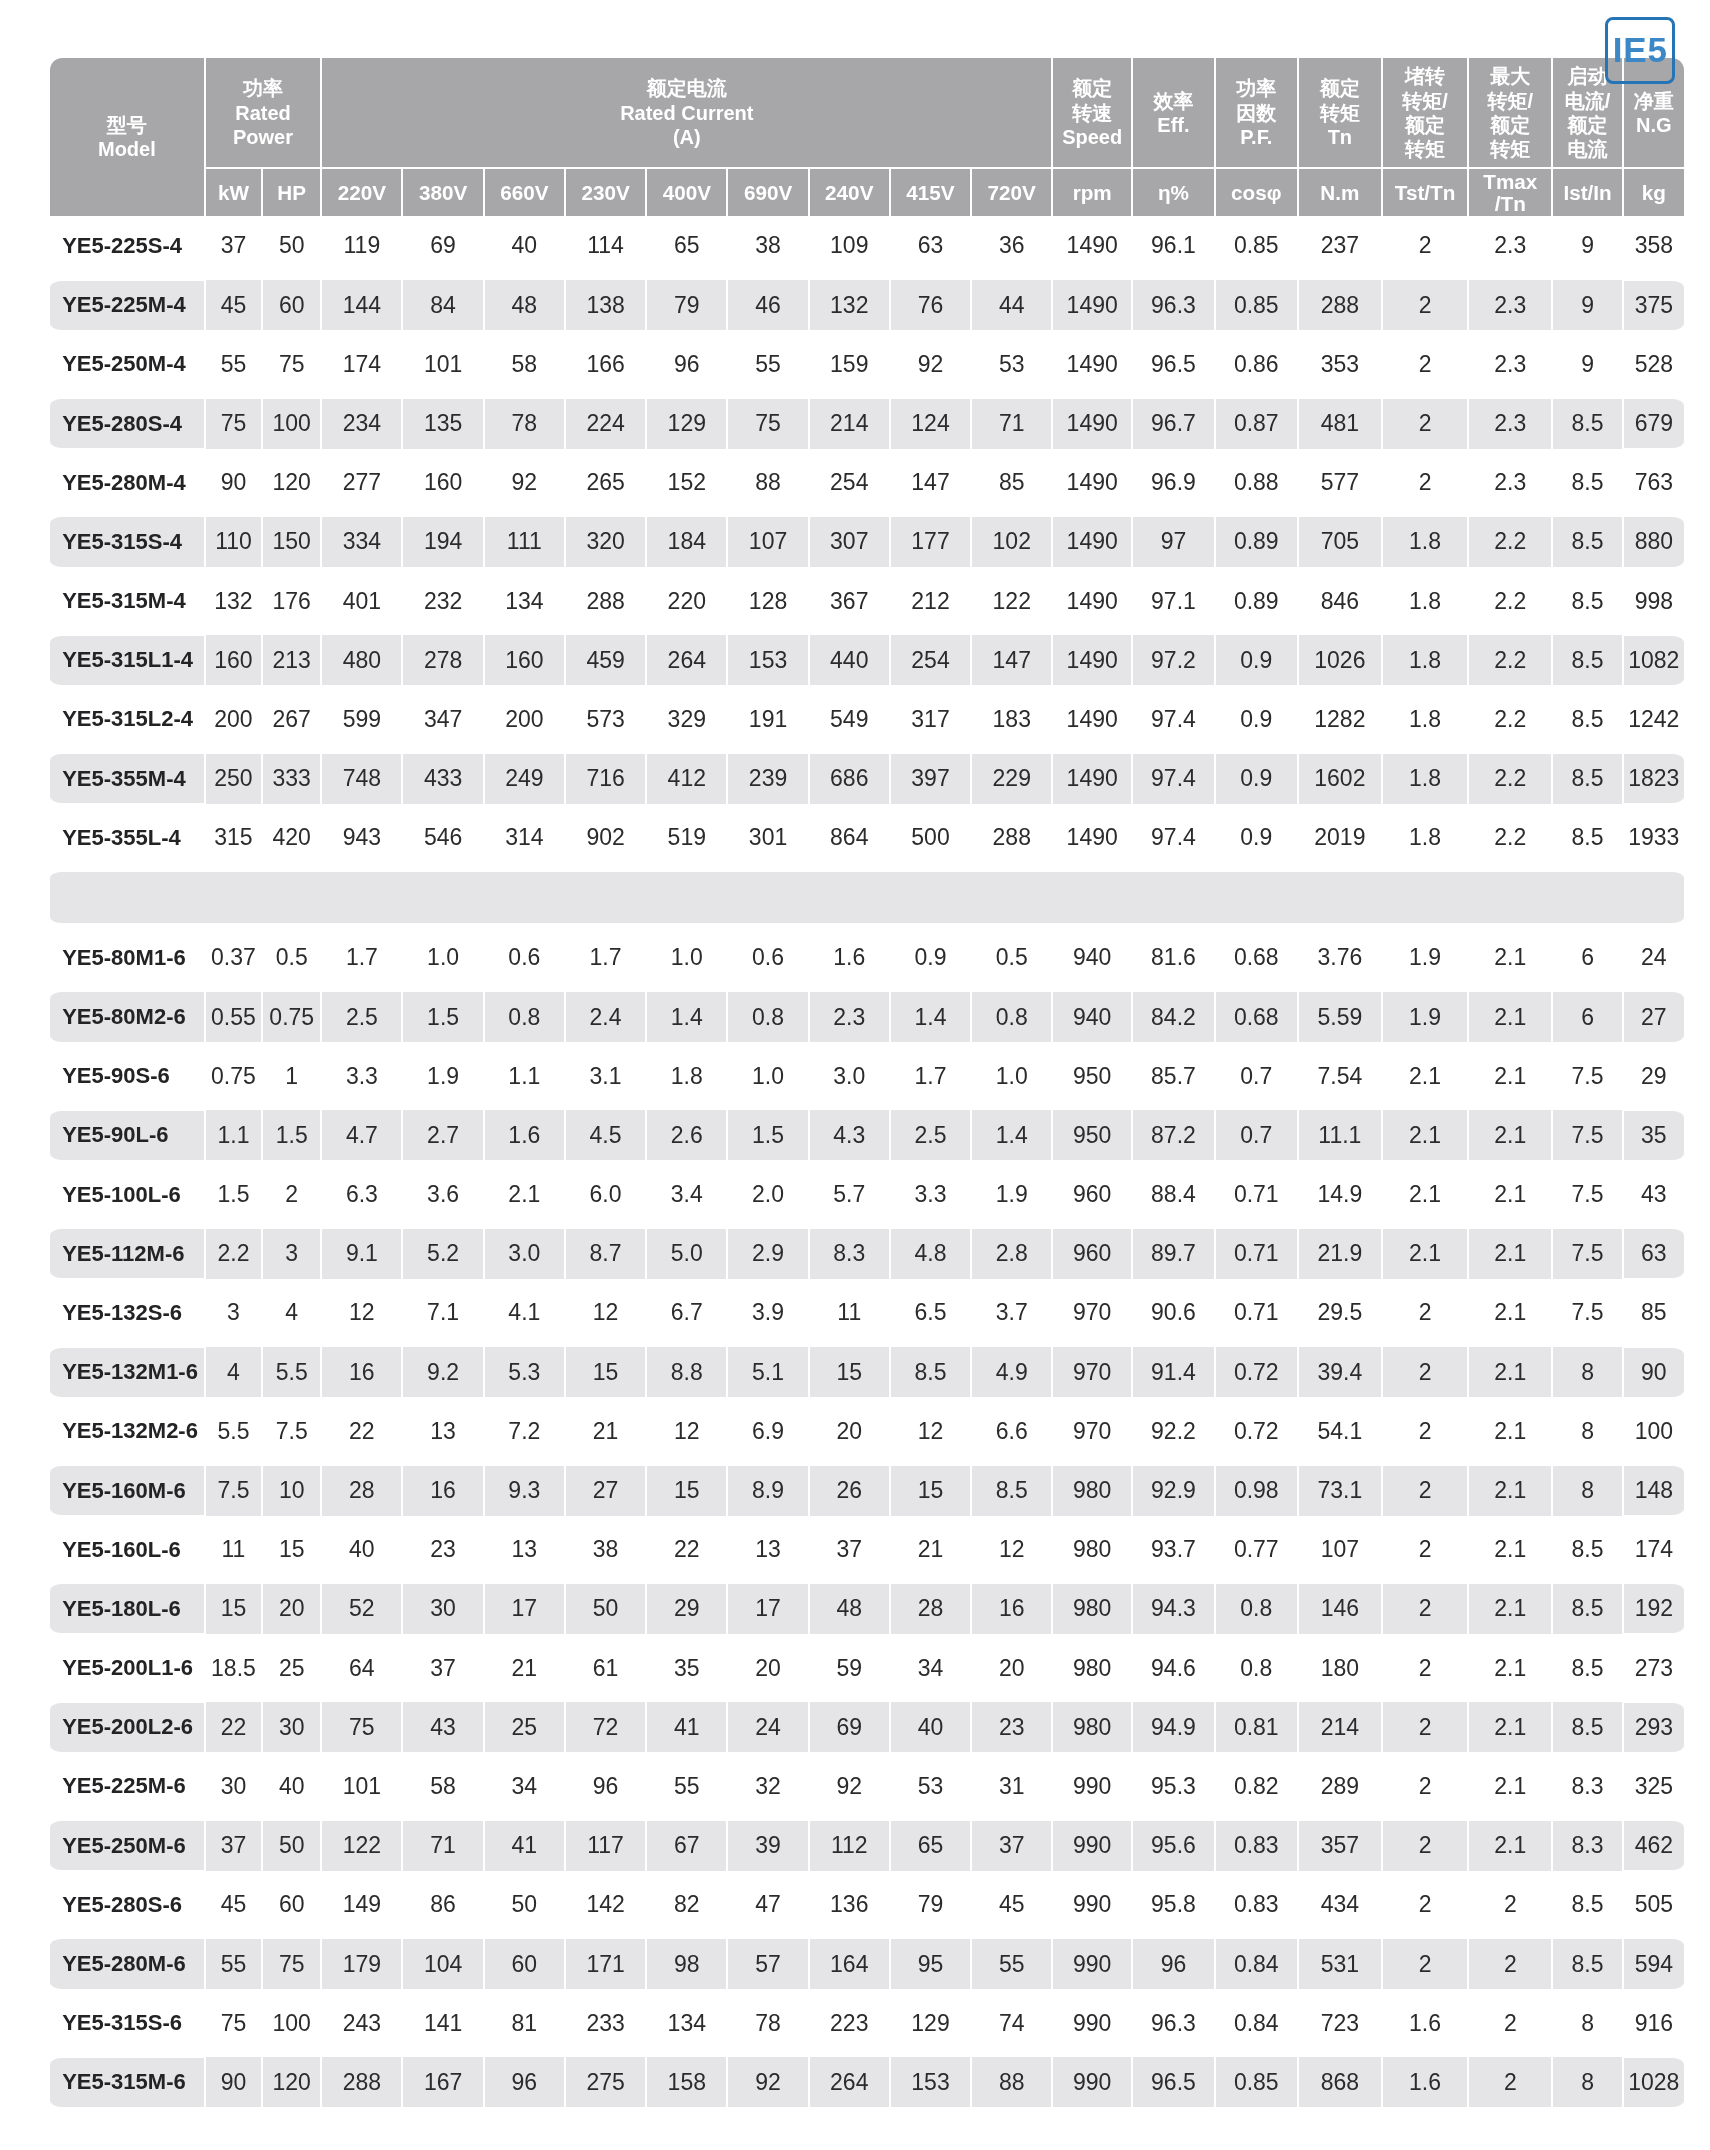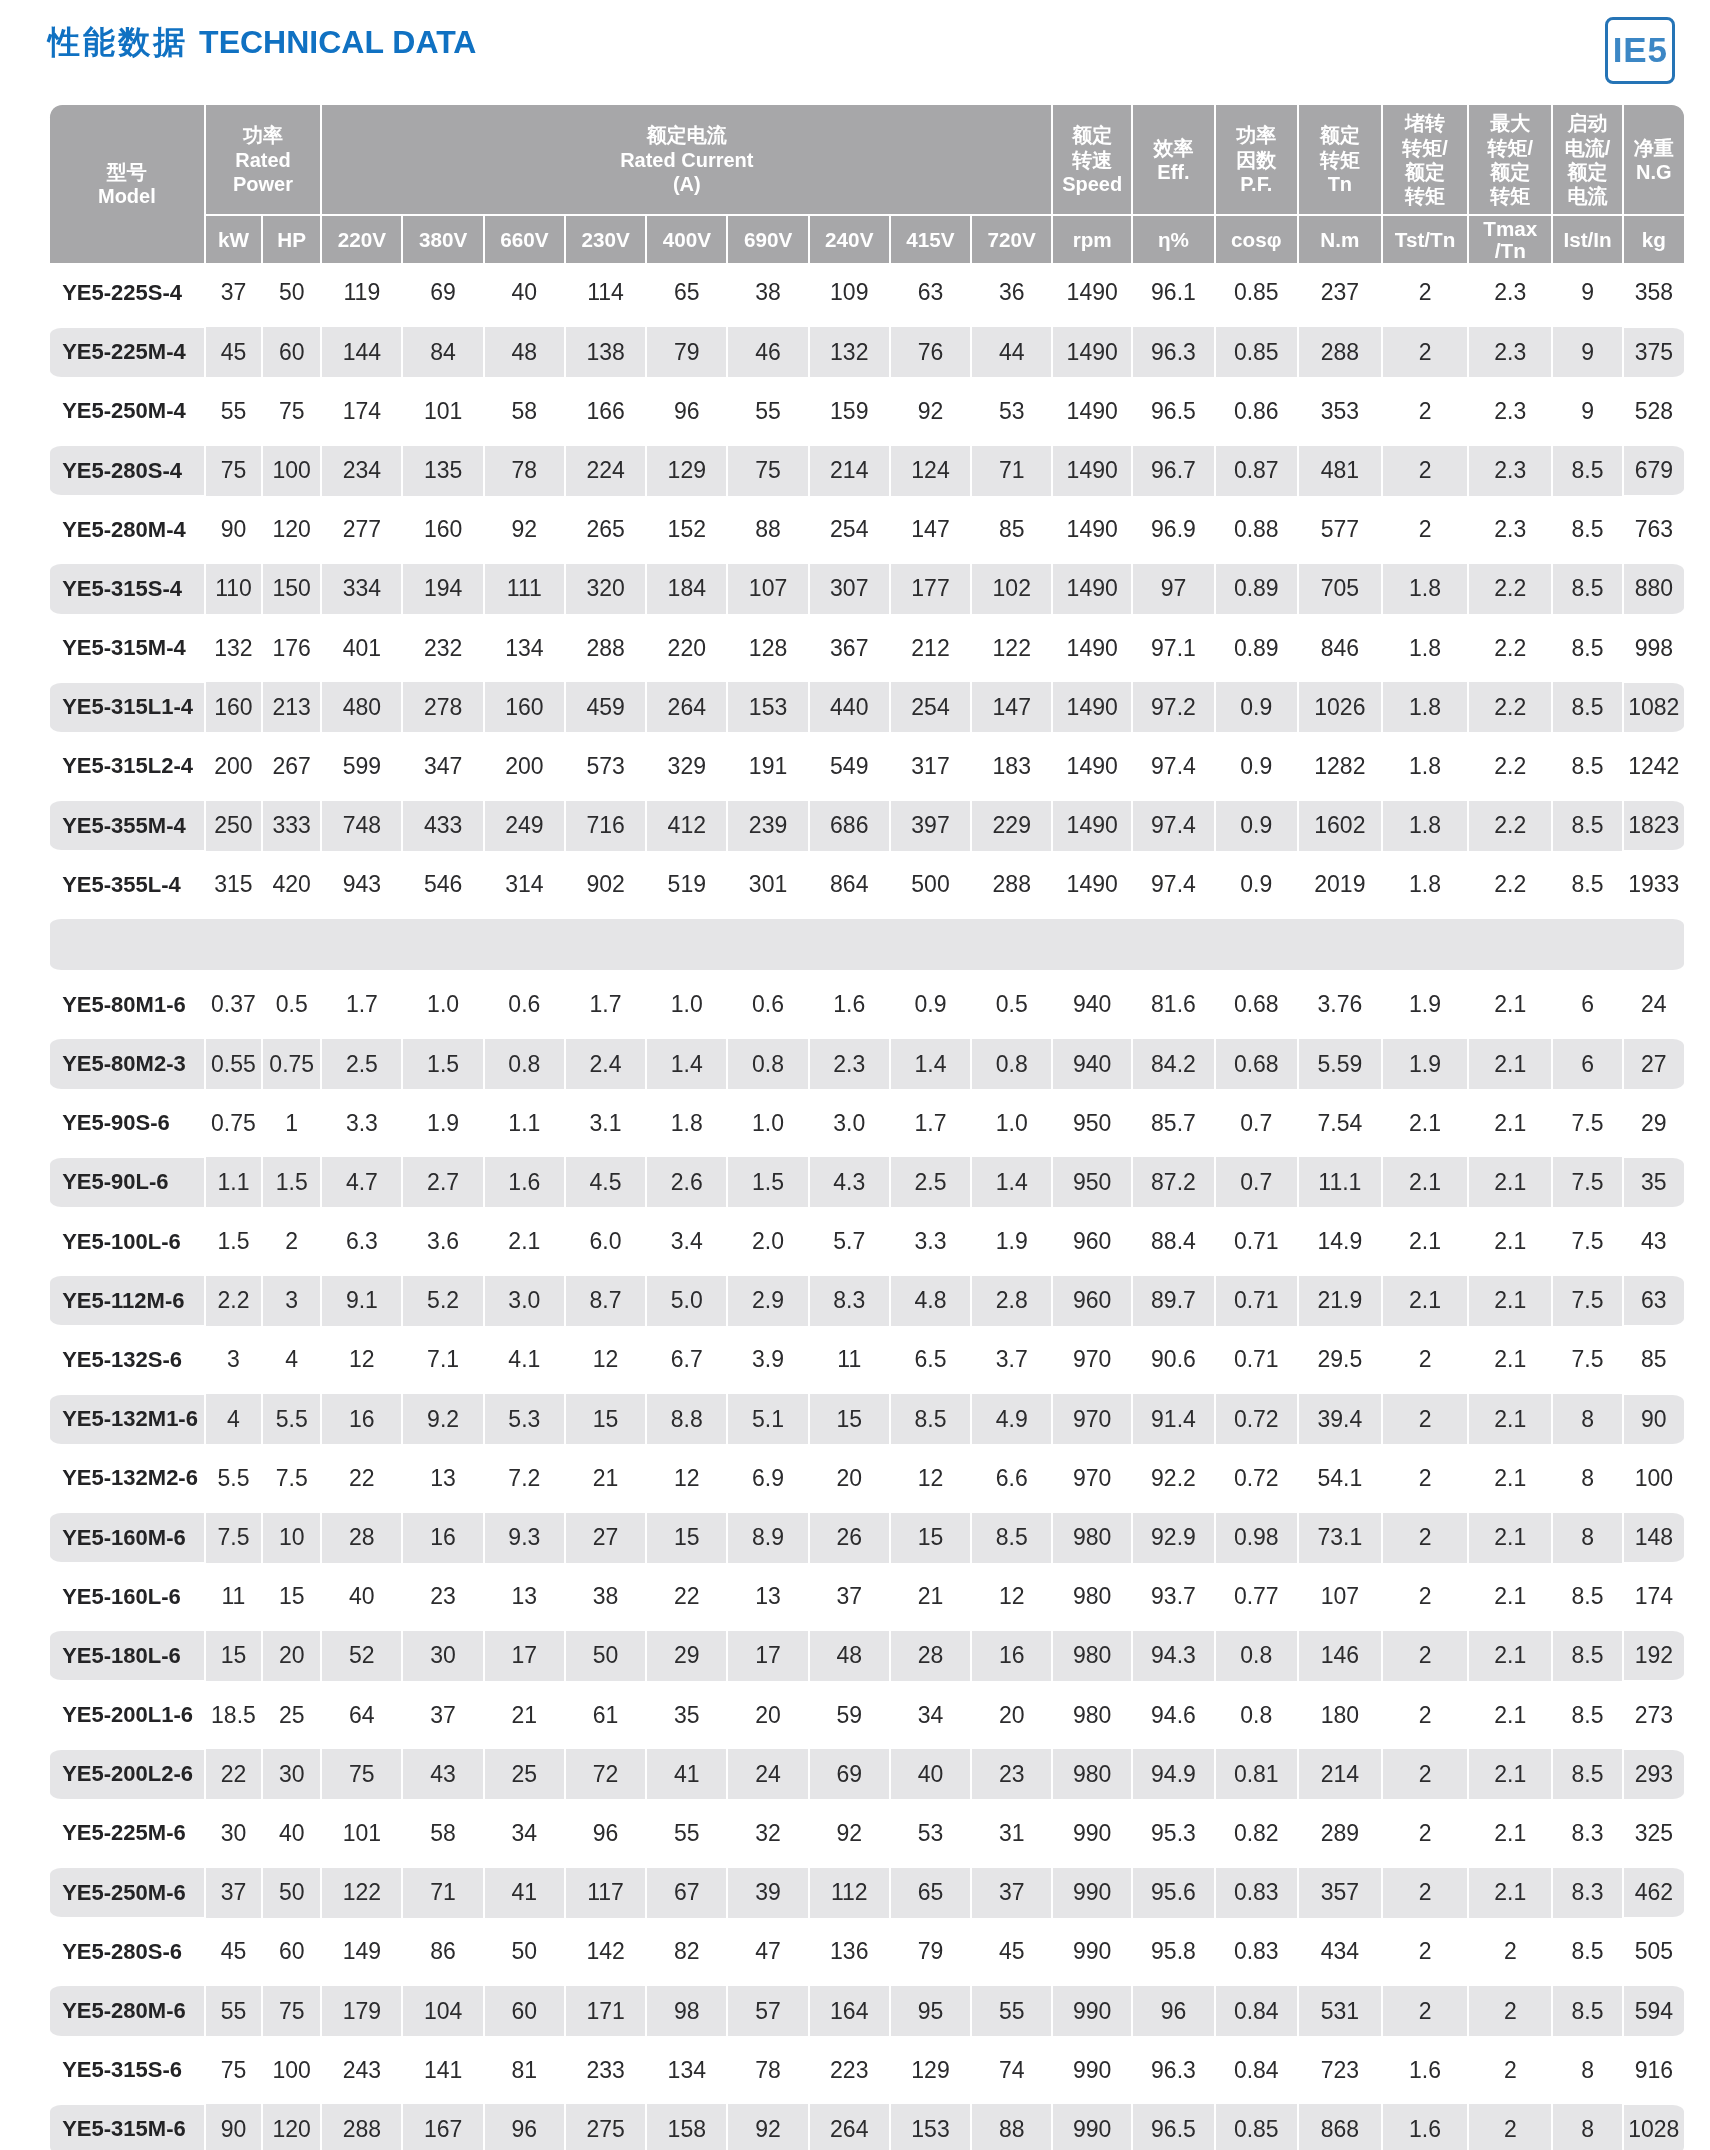--- a/index.html
+++ b/index.html
@@ -51,24 +51,20 @@
   tr.stripe td{background-color:#e5e5e7;}
   tr.stripe td:first-child{border-top-left-radius:11.5px;border-bottom-left-radius:11.5px;}
   tr.stripe td:last-child{border-top-right-radius:11.5px;border-bottom-right-radius:11.5px;}
   td.sep{border-radius:11.5px;padding:5.4px 0;}
 </style>
 </head>
 <body>
 
 <div class="page">
 
-  <div class="title-row">
-    <span class="title-zh">性能数据</span>
-    <span class="title-en">TECHNICAL DATA</span>
-  </div>
 
   <div class="badge">IE5</div>
 
   <table class="tech">
     <colgroup>
       <col style="width:9.7%">
         <col style="width:3.5%">
         <col style="width:3.6%">
       <col style="width:5.0%">
         <col style="width:5.0%">
@@ -409,21 +405,21 @@
           <td>940</td>
           <td>81.6</td>
           <td>0.68</td>
           <td>3.76</td>
           <td>1.9</td>
           <td>2.1</td>
           <td>6</td>
           <td>24</td>
         </tr>
         <tr class="stripe">
-          <td class="model">YE5-80M2-3</td>
+          <td class="model">YE5-80M2-6</td>
           <td>0.55</td>
           <td>0.75</td>
           <td>2.5</td>
           <td>1.5</td>
           <td>0.8</td>
           <td>2.4</td>
           <td>1.4</td>
           <td>0.8</td>
           <td>2.3</td>
           <td>1.4</td>

